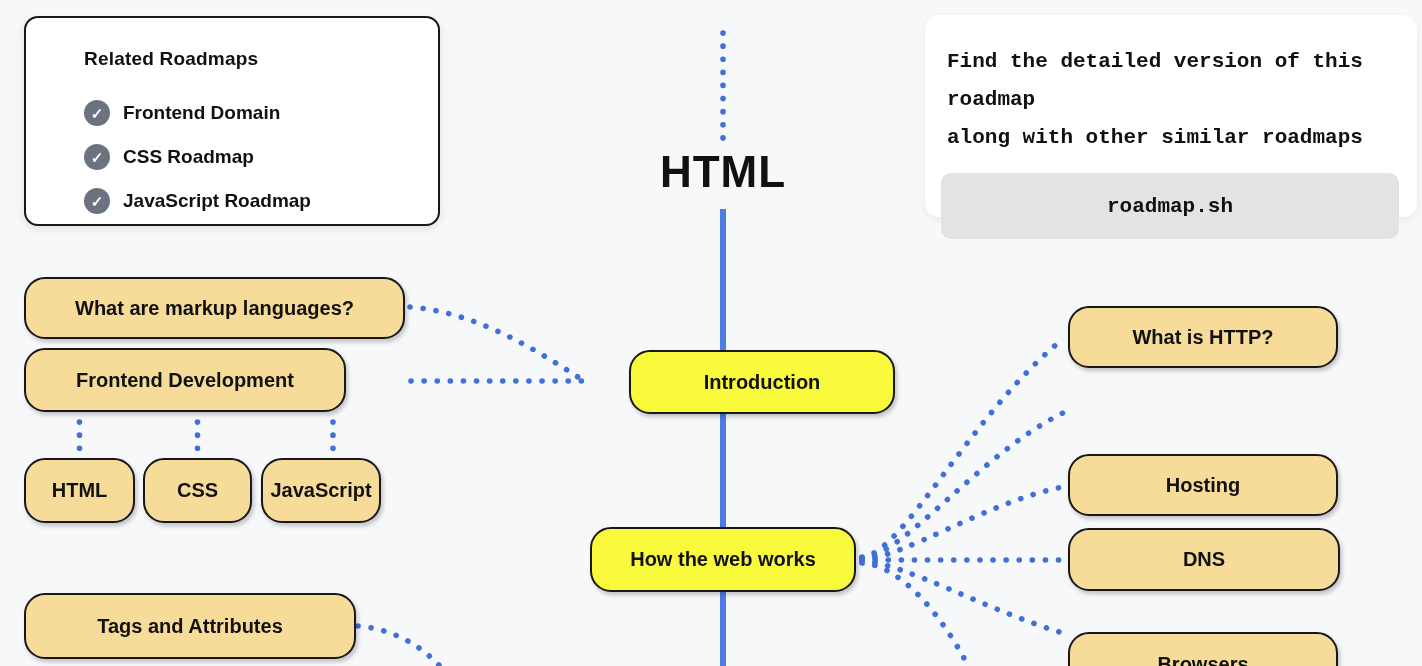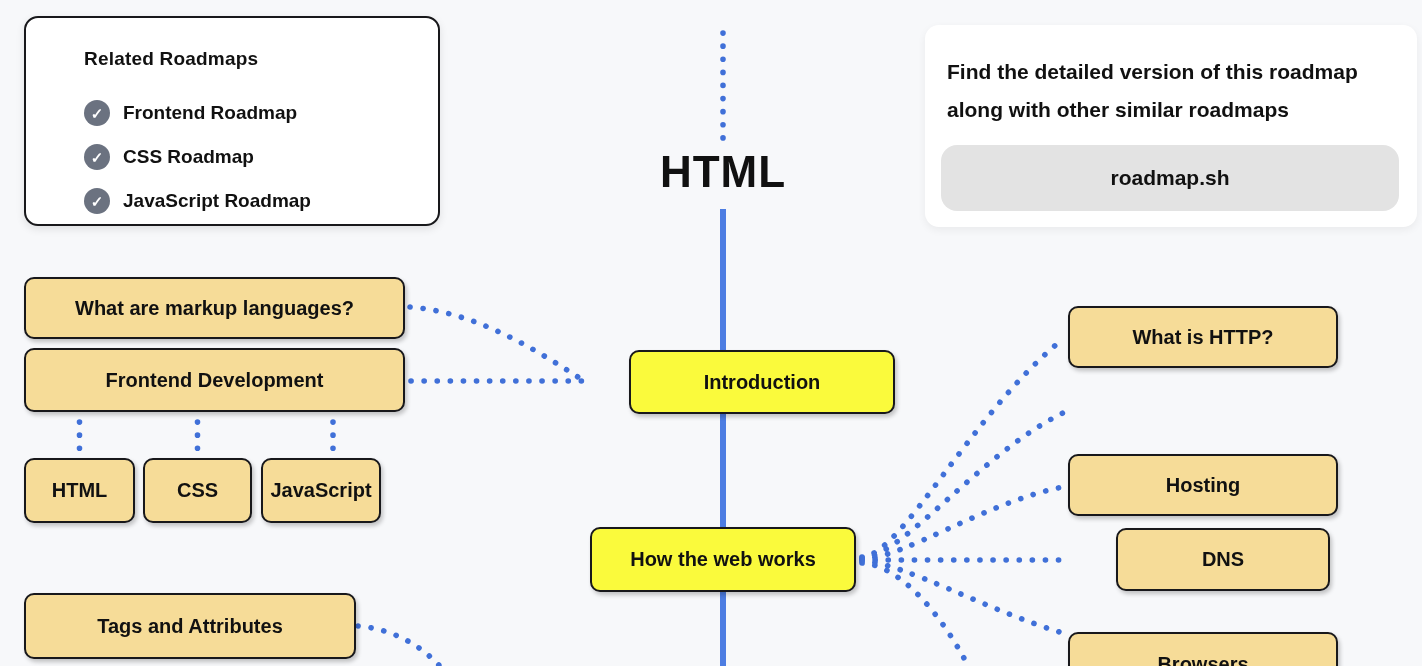--- a/index.html
+++ b/index.html
@@ -35,66 +35,67 @@
   #related-card .card-title{font-size:19px;font-weight:700;letter-spacing:.2px;}
   .related-item{display:flex;align-items:center;gap:13px;margin-top:18px;height:26px;cursor:pointer;}
   .check-icon{
     width:26px;height:26px;border-radius:50%;background:var(--check-gray);
     color:#fff;display:flex;align-items:center;justify-content:center;
     font-size:15px;font-weight:700;flex:0 0 26px;line-height:1;
   }
   .related-item .label{font-size:19px;font-weight:600;}
 
   #info-card{
-    left:925px;top:25px;width:492px;height:202px;
+    left:925px;top:15px;width:492px;height:202px;
     box-shadow:0 3px 8px rgba(0,0,0,0.06);
     padding:28px 26px 16px 22px;
+    font-family:Liberation Mono, monospace;
   }
   #info-card .info-line{display:block;font-size:21px;font-weight:600;line-height:38px;}
   #info-button{
     margin:16px 0 0 -6px;width:458px;height:66px;
-    background:var(--button-gray);border:none;border-radius:16px;
+    background:var(--button-gray);border:none;border-radius:10px;
     font-family:inherit;font-size:21px;font-weight:600;color:#111;cursor:pointer;
     display:flex;align-items:center;justify-content:center;
   }
 
   
   #roadmap-title{
     position:absolute;left:590px;top:146px;width:266px;height:52px;
     display:flex;align-items:center;justify-content:center;
     font-size:44px;font-weight:700;letter-spacing:1px;
   }
 
   
   .node{
     position:absolute;
     border:2.5px solid var(--border-black);
-    border-radius:10px;
+    border-radius:21px;
     display:flex;align-items:center;justify-content:center;
     font-size:20px;font-weight:600;text-align:center;
     box-shadow:2px 3px 4px rgba(0,0,0,0.22);
     cursor:pointer;
   }
   .tan{background:var(--node-tan);}
   .yellow{background:var(--node-yellow);}
 
   #node-markup-languages{left:24px;top:277px;width:381px;height:62px;}
-  #node-frontend-development{left:24px;top:348px;width:381px;height:64px;}
+  #node-frontend-development{left:24px;top:348px;width:322px;height:64px;}
   #node-html-sub{left:24px;top:458px;width:111px;height:65px;}
   #node-css-sub{left:143px;top:458px;width:109px;height:65px;}
   #node-javascript-sub{left:261px;top:458px;width:120px;height:65px;}
   #node-tags-attributes{left:24px;top:593px;width:332px;height:66px;text-align:right;}
 
   #node-introduction{left:590px;top:350px;width:266px;height:64px;margin-left:39px;}
   #node-how-web-works{left:590px;top:527px;width:266px;height:65px;}
 
   #node-what-is-http{left:1068px;top:306px;width:270px;height:62px;}
   #node-domain-names{left:1068px;top:380px;width:270px;height:62px;}
   #node-hosting{left:1068px;top:454px;width:270px;height:62px;}
-  #node-dns{left:1116px;top:528px;width:214px;height:63px;}
+  #node-dns{left:1068px;top:528px;width:272px;height:63px;}
   #node-browsers{left:1068px;top:632px;width:270px;height:64px;}
 </style>
 </head>
 <body>
 
 <div id="canvas">
 
   <svg id="connectors" viewBox="0 0 1422 666" xmlns="http://www.w3.org/2000/svg">
 
     <path class="dotted" d="M723,33 V138"></path>
@@ -116,21 +117,21 @@
     <path class="dotted" d="M862,563 C902,565 952,622 985,702"></path>
 
     <path class="dotted" d="M358,626 C402,630 438,654 463,698"></path>
   </svg>
 
   <div id="related-card" class="card">
     <div class="card-title">Related Roadmaps</div>
     <div style="height:12px"></div>
     <div class="related-item">
       <span class="check-icon">✓</span>
-      <span class="label">Frontend Roadmap</span>
+      <span class="label">Frontend Domain</span>
     </div>
     <div class="related-item">
       <span class="check-icon">✓</span>
       <span class="label">CSS Roadmap</span>
     </div>
     <div class="related-item">
       <span class="check-icon">✓</span>
       <span class="label">JavaScript Roadmap</span>
     </div>
   </div>

